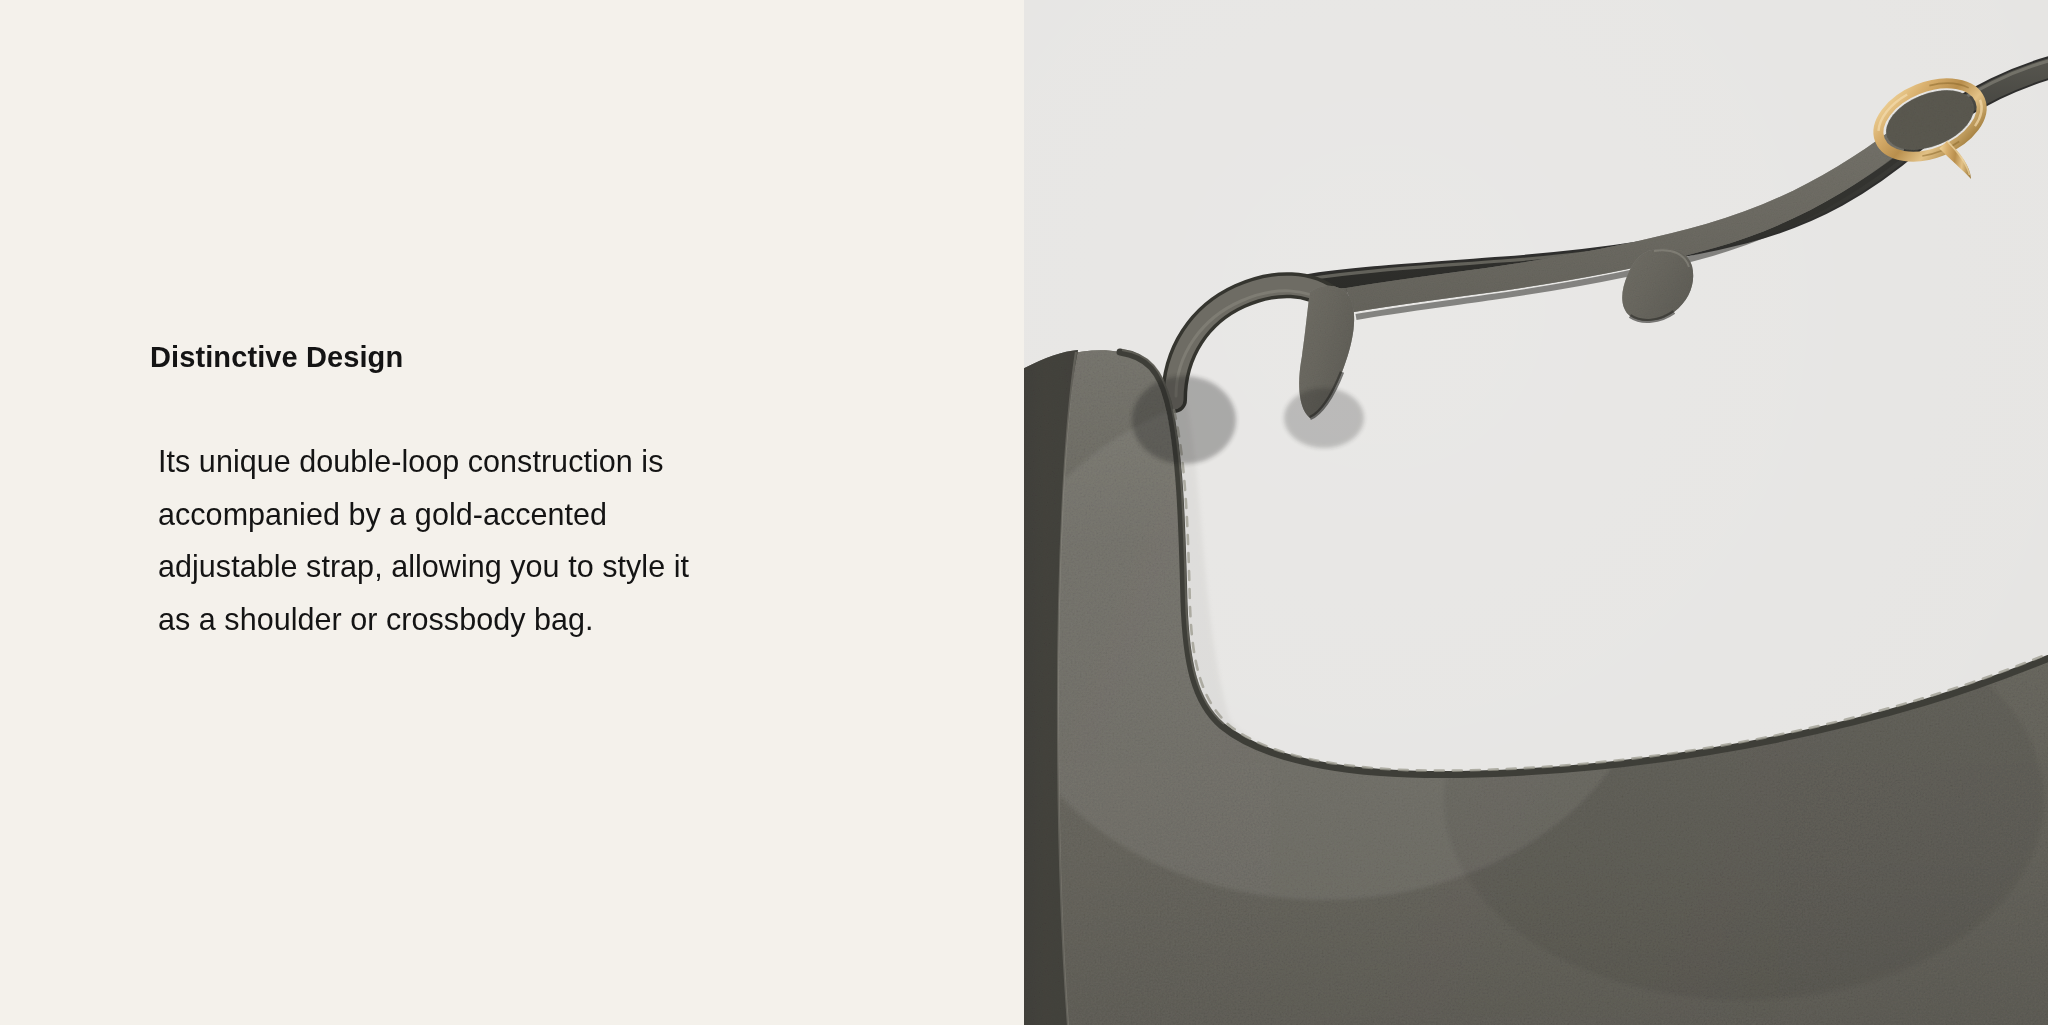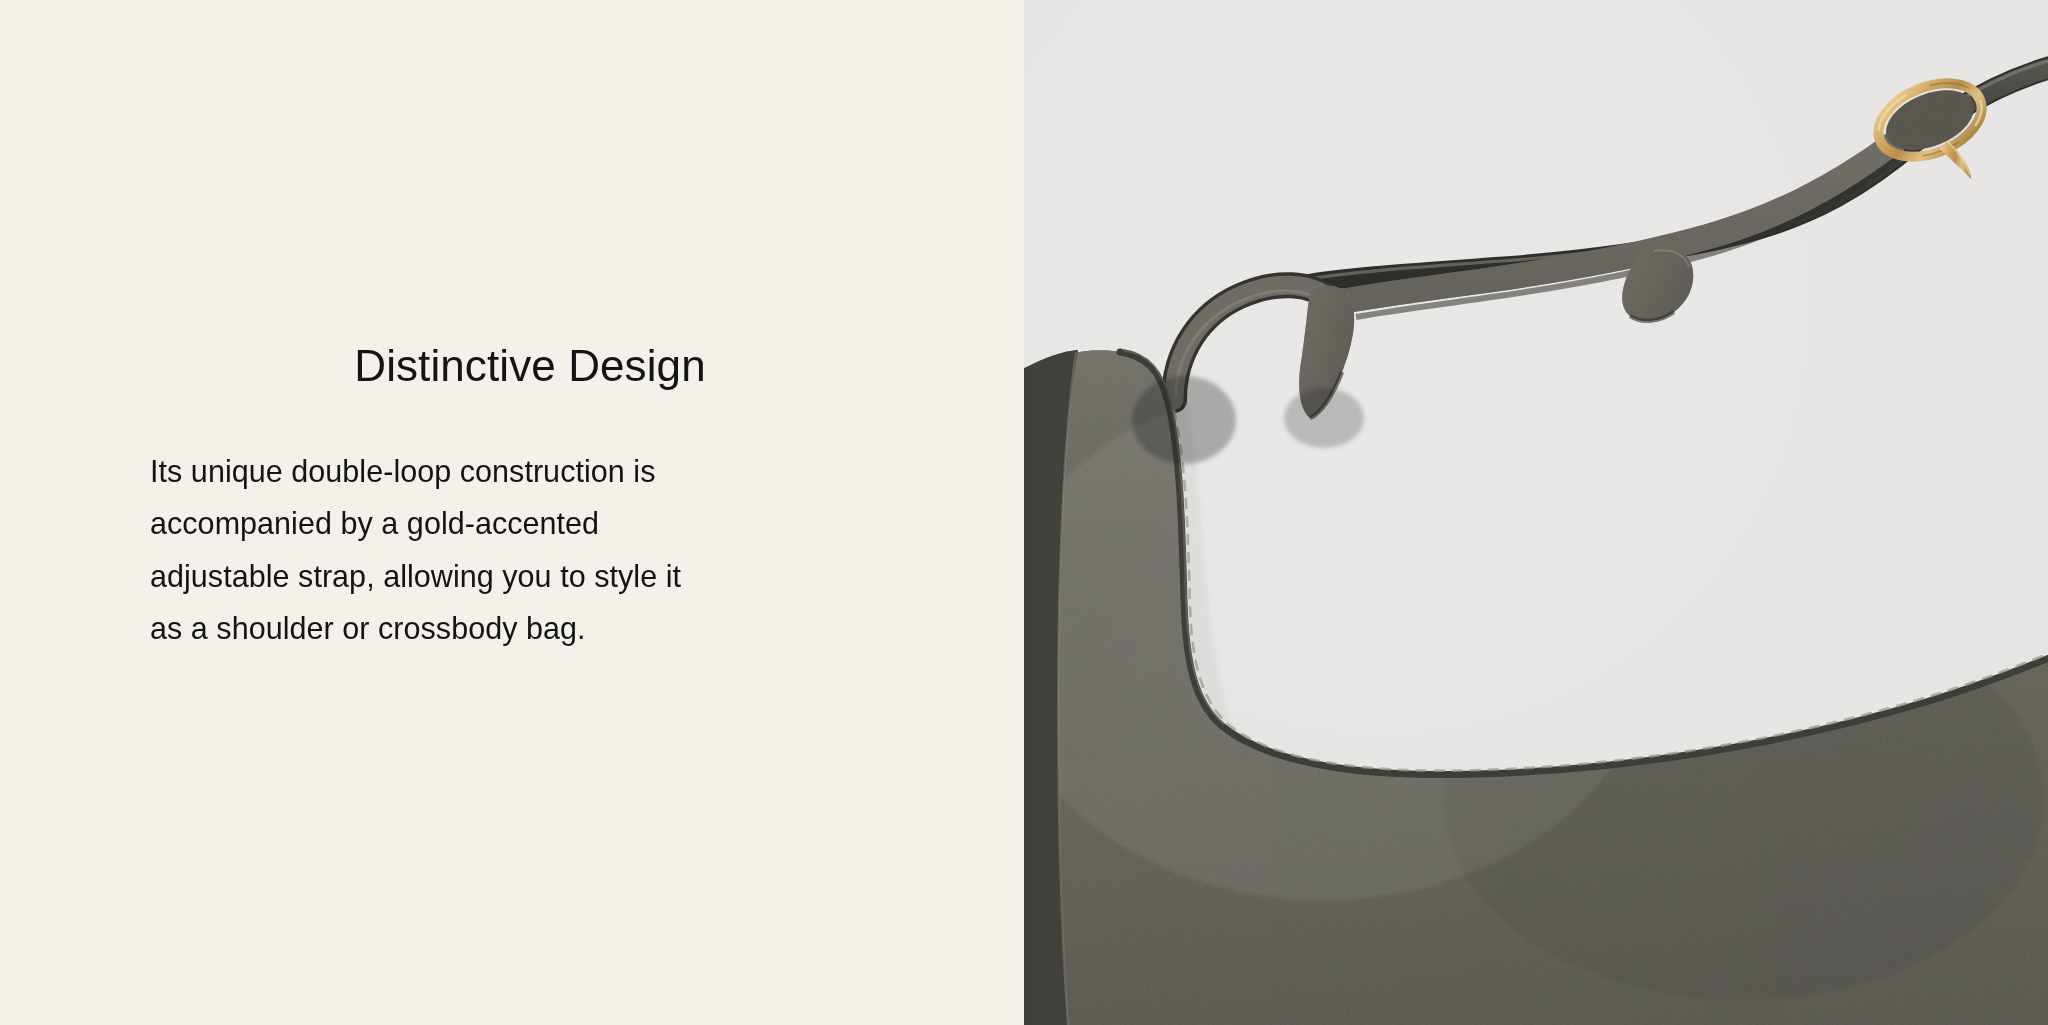--- a/index.html
+++ b/index.html
@@ -34,31 +34,30 @@
   .copy-inner {
     position: absolute;
     left: 150px;
     top: 340px;
     width: 760px;
   }
 
   .feature-heading {
     margin: 0;
     font-family: "Liberation Sans", sans-serif;
-    font-size: 44px;
-    font-weight: 400;
+    font-size: 29px;
+    font-weight: 700;
     letter-spacing: 0.1px;
     line-height: 1.18;
     color: #141414;
     white-space: nowrap;
-    text-align: center;
   }
 
   .feature-body {
-    margin: 0;
+    margin: 8px;
     padding-top: 53px;
     font-family: "Liberation Sans", sans-serif;
     font-size: 30.5px;
     font-weight: 400;
     line-height: 52.5px;
     letter-spacing: 0.05px;
     color: #141414;
     max-width: 560px;
   }
 

